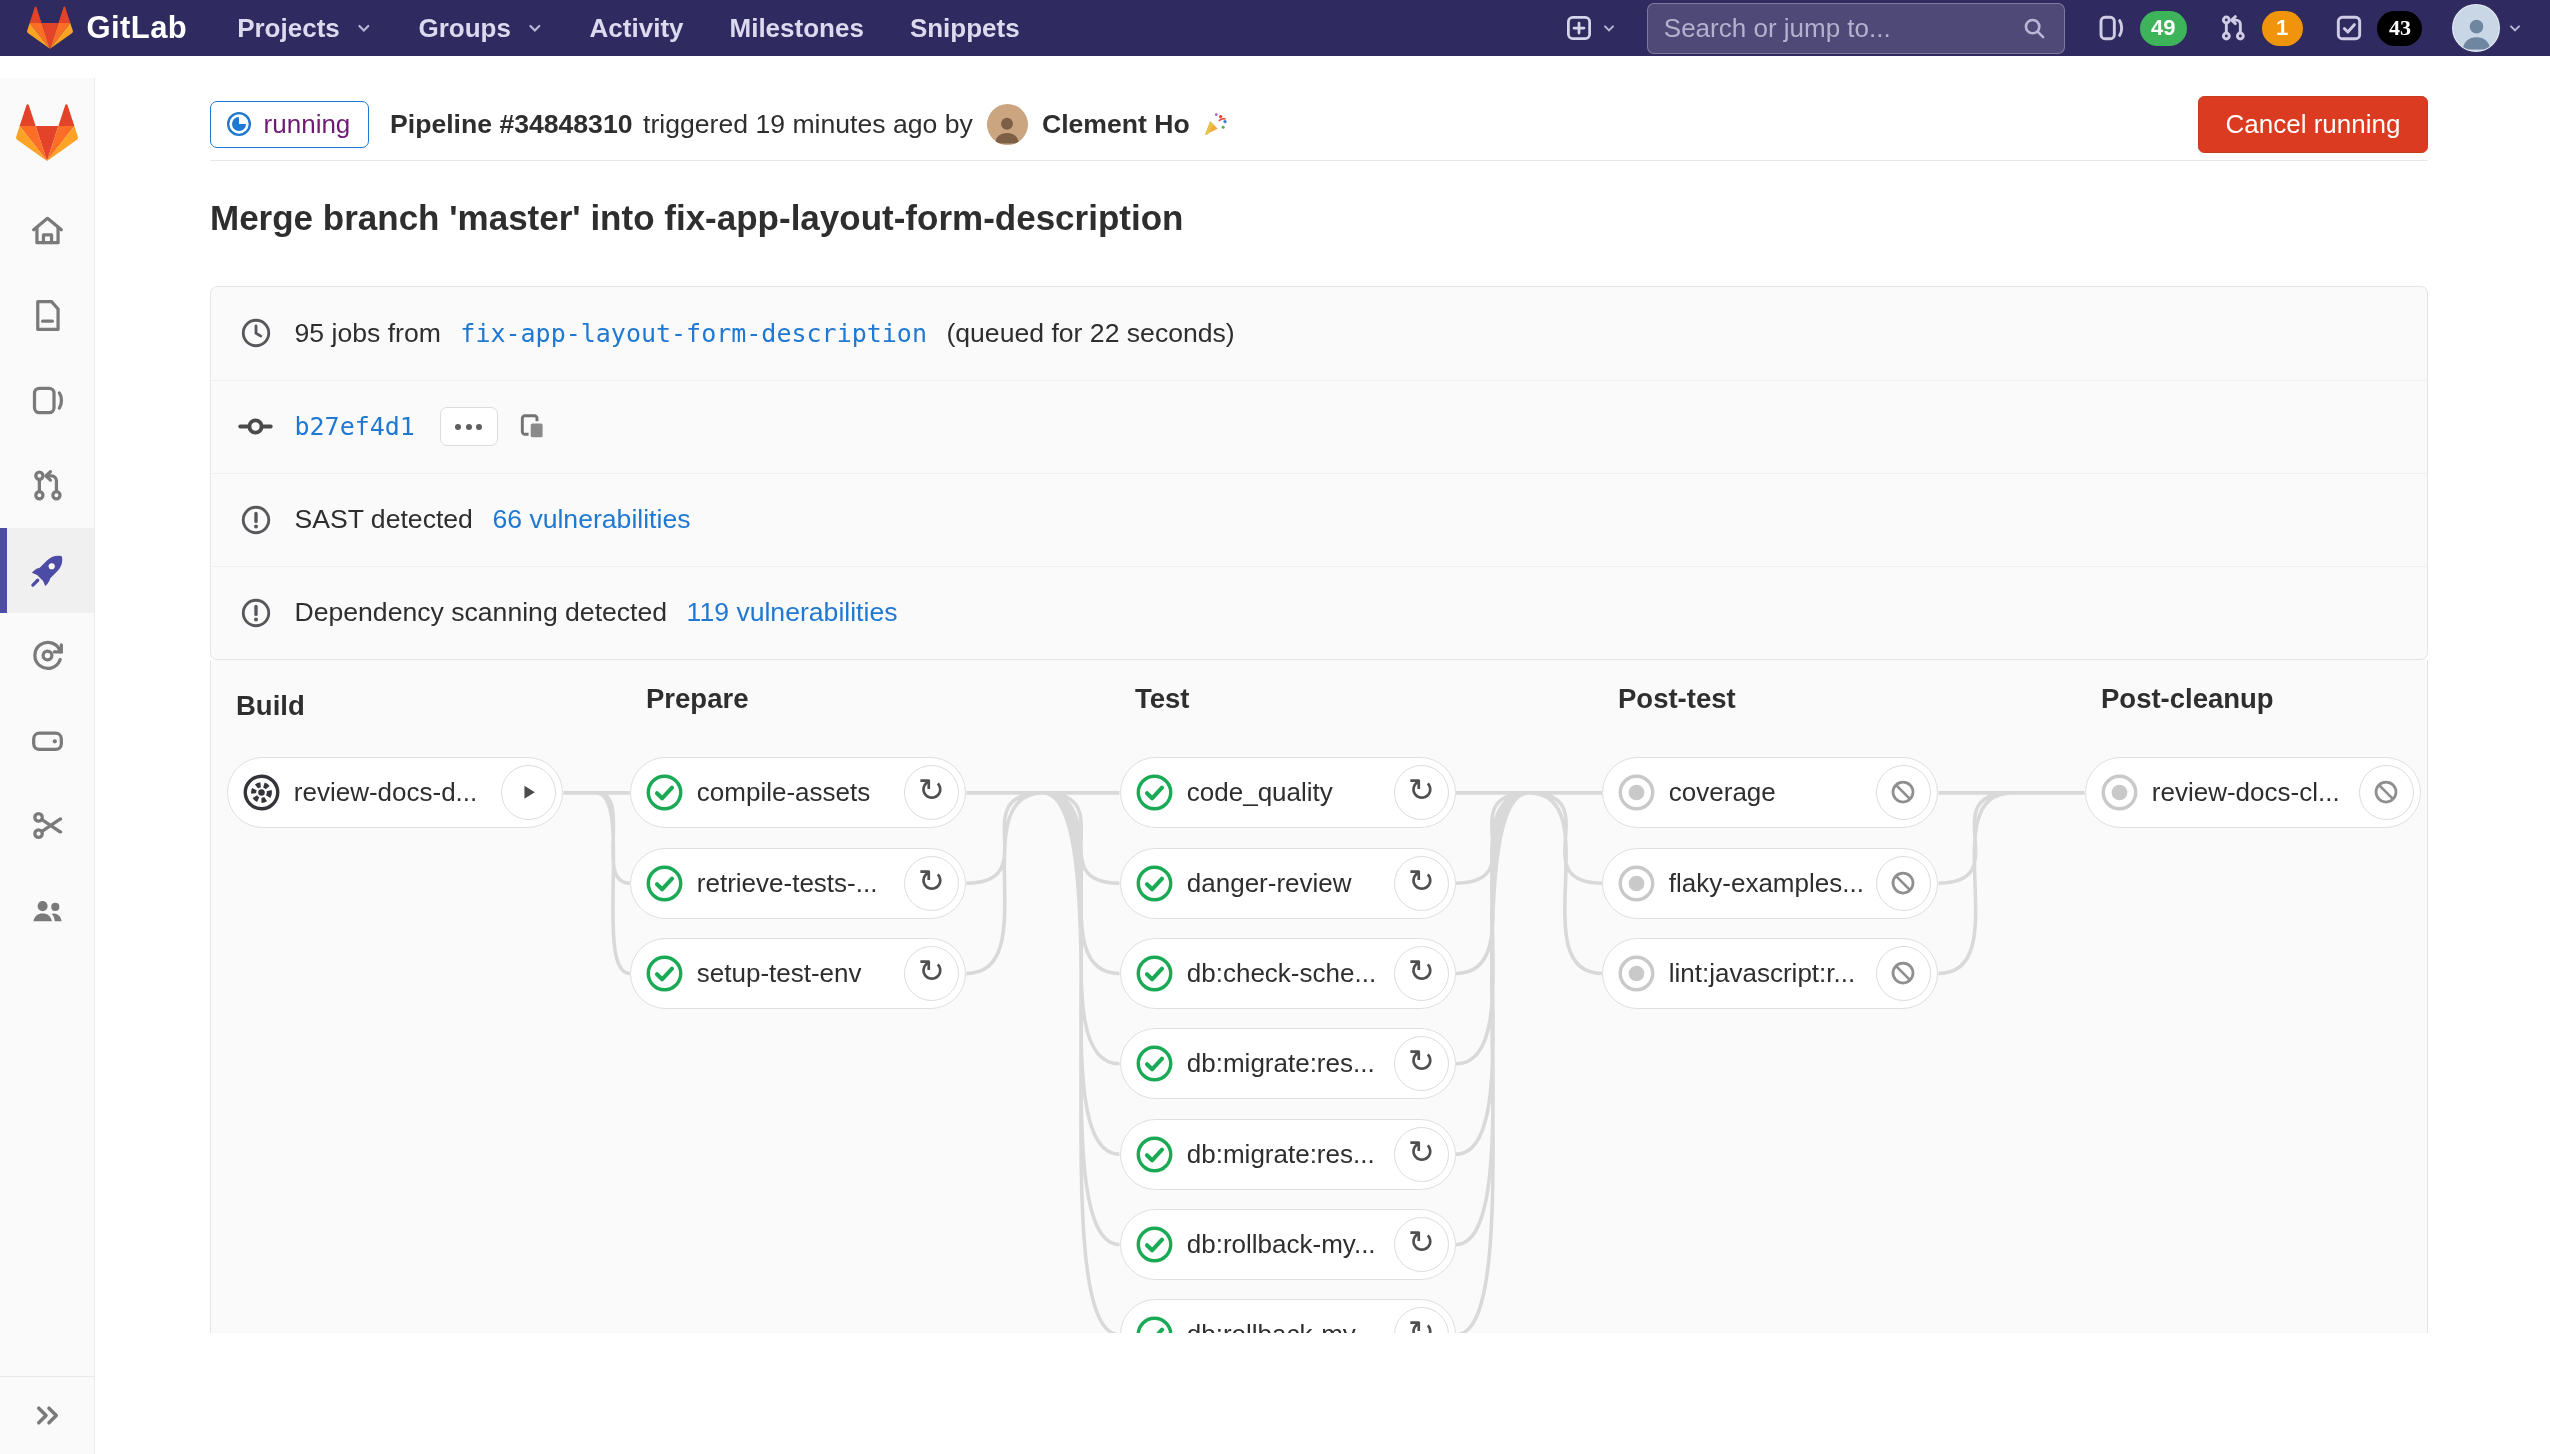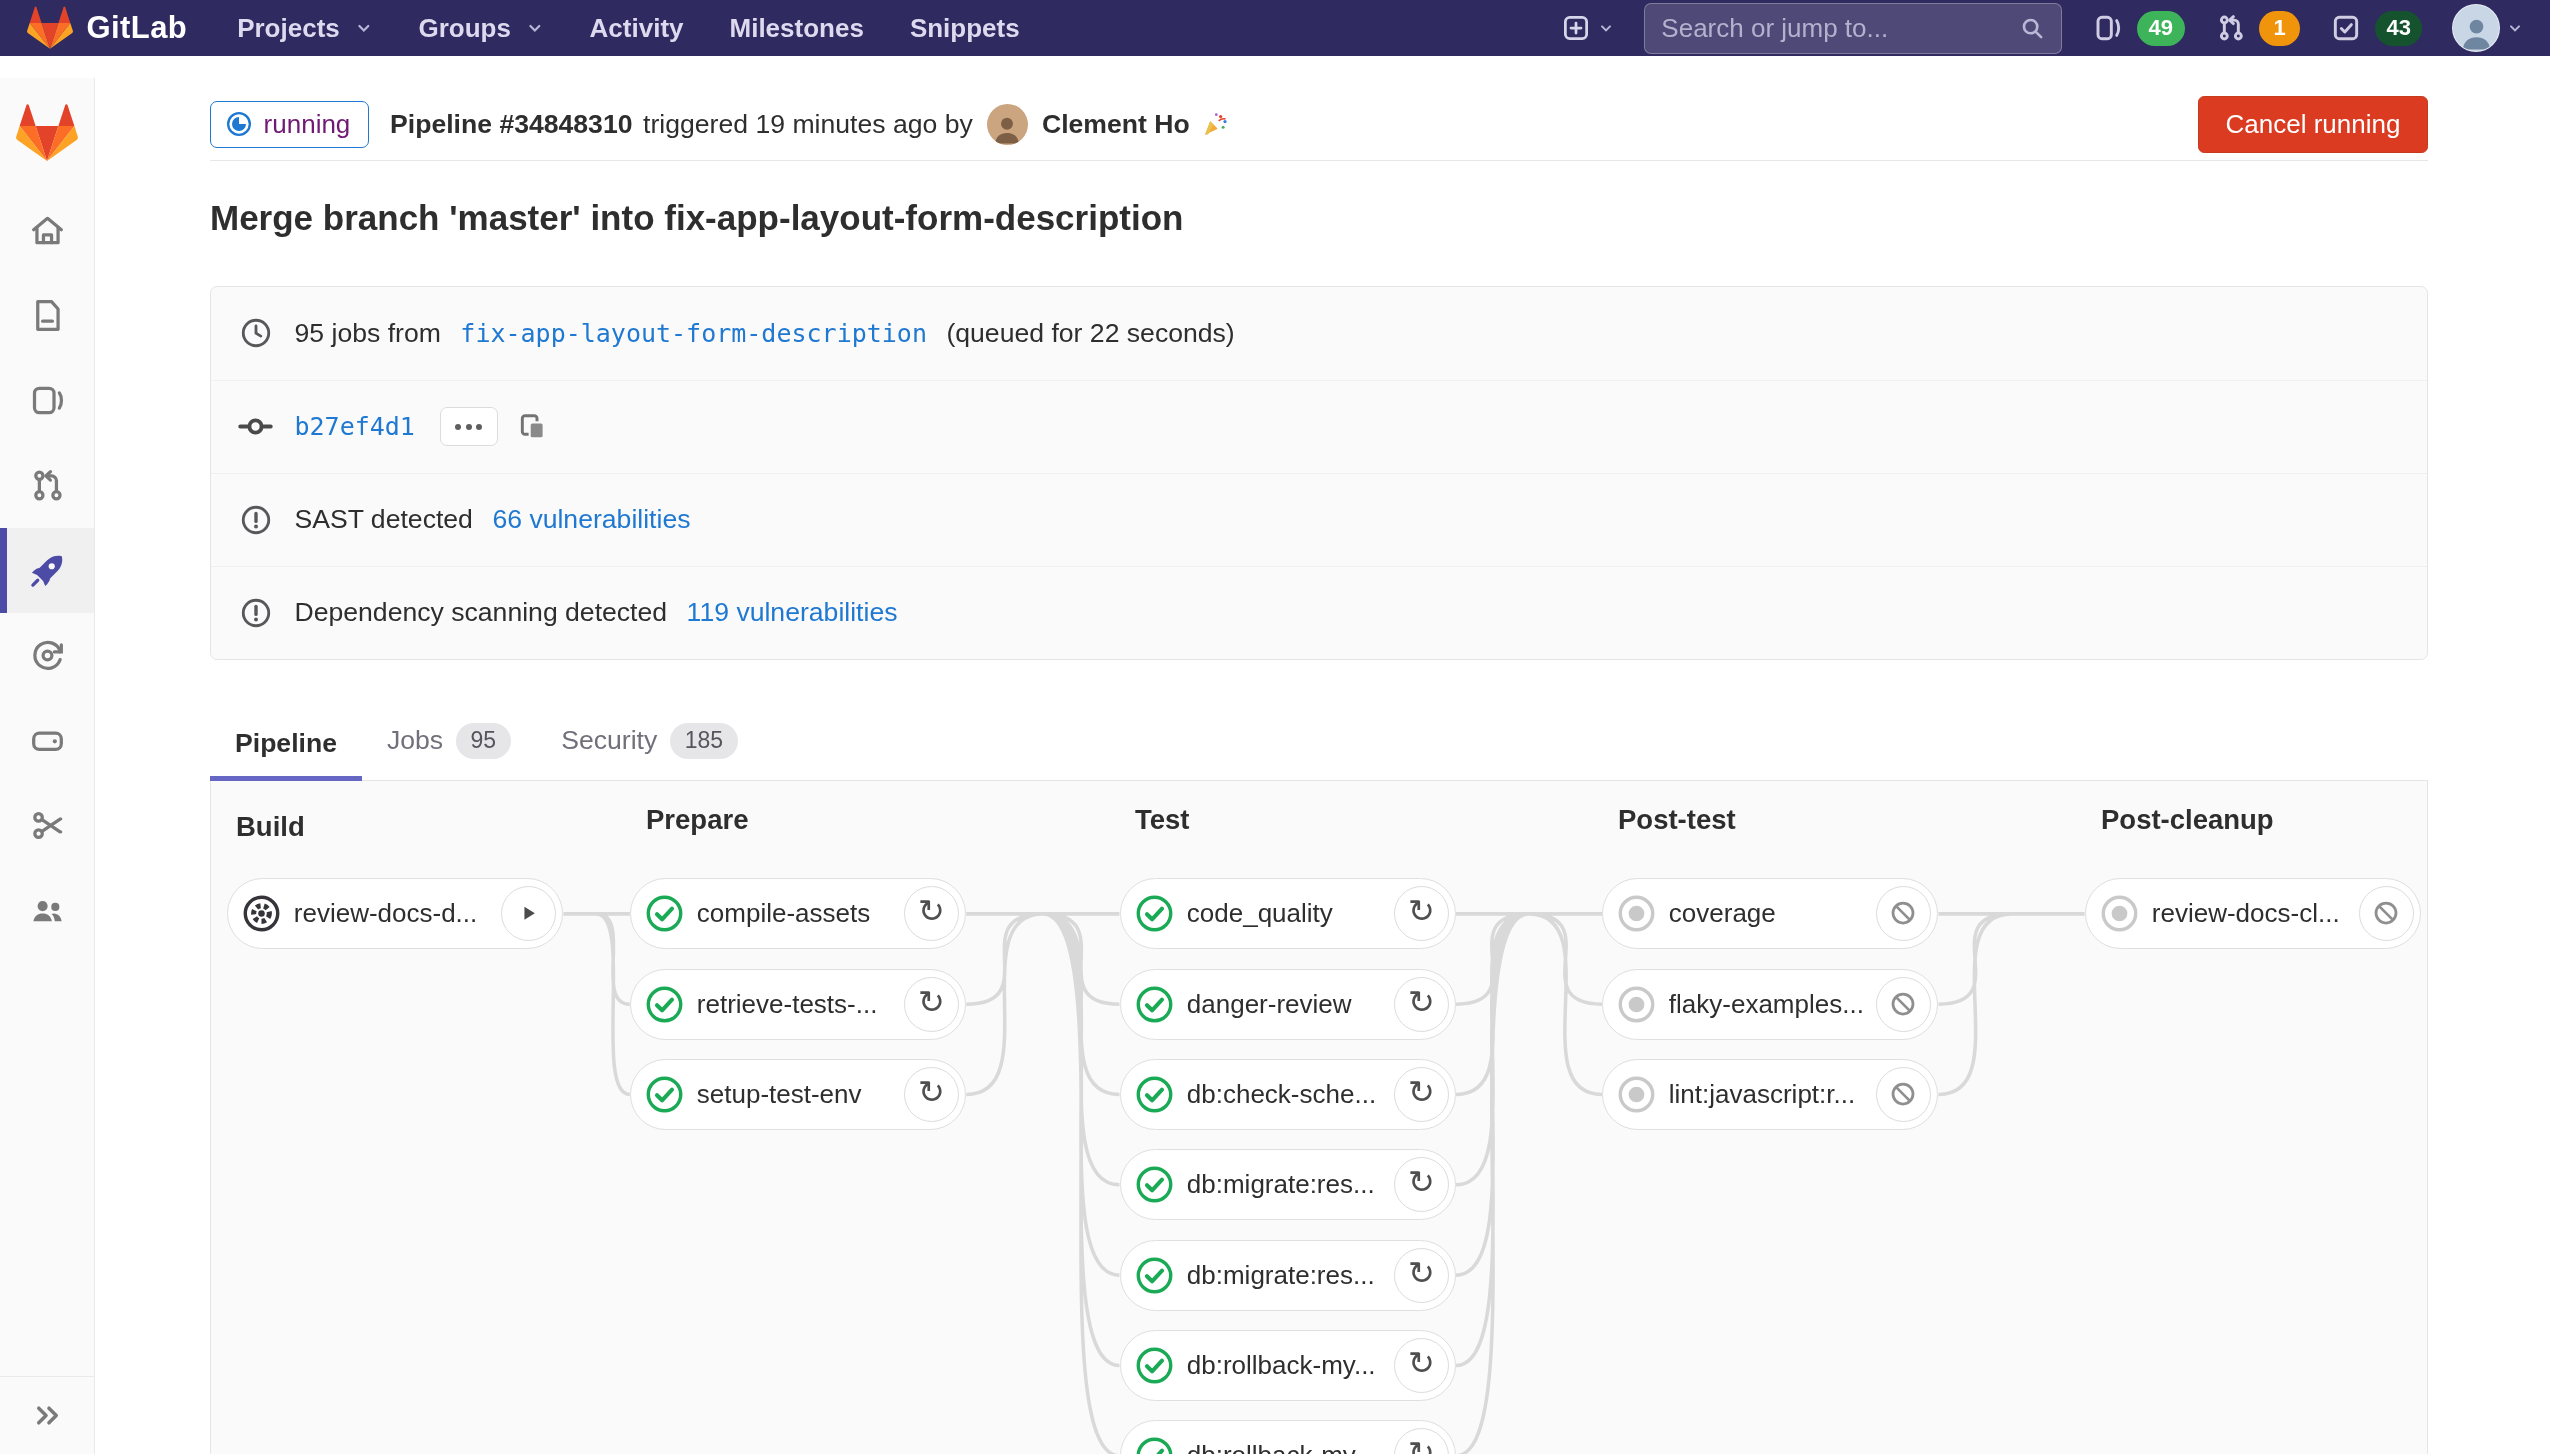--- a/index.html
+++ b/index.html
@@ -16,21 +16,21 @@
   .nav-right { margin-left:auto; display:flex; align-items:center; gap:30px; }
   .plus-group { display:flex; align-items:center; gap:7px; }
   .searchbox { width:418px; height:51px; background:rgba(255,255,255,.15); border:1.8px solid rgba(255,255,255,.28);
     border-radius:7px; display:flex; align-items:center; padding:0 16px; }
   .searchbox input { flex:1; background:transparent; border:none; outline:none; color:#fff; font-size:26px;
     font-family:"Liberation Sans", sans-serif; }
   .searchbox input::placeholder { color:#b4b1cf; }
   .counter { display:flex; align-items:center; gap:18px; }
   .pill { min-width:41px; height:35px; border-radius:19.5px; color:#fff; font-size:22px; font-weight:700;
     display:flex; align-items:center; justify-content:center; padding:0 11.5px; margin-left:-5.3px; }
-  .pill.green{ background:#3db45a; } .pill.orange{ background:#f0940c; } .pill.blue{ background:#14532d; }
+  .pill.green{ background:#3db45a; } .pill.orange{ background:#f0940c; } .pill.blue{ background:#000000;font-family:Liberation Serif, serif; }
   .nav-avatar { width:48px; height:48px; border-radius:50%; background:#c9d6e6; border:1.8px solid rgba(255,255,255,.55);
     display:flex; align-items:flex-end; justify-content:center; overflow:hidden; }
   .avatar-group { display:flex; align-items:center; gap:7px; }
 
   
   .sidebar { position:absolute; top:78px; left:0; bottom:0; width:95px; background:#fafafa;
     border-right:1.8px solid #eaeaea; z-index:20; }
   .fox-wrap { height:110px; display:flex; align-items:center; justify-content:center; }
   .side-item { height:85px; display:flex; align-items:center; justify-content:center; cursor:pointer; }
   .side-item.active { background:#f0f0f0; box-shadow: inset 7px 0 0 #4c4ca6; }
@@ -346,33 +346,20 @@
             <circle cx="12" cy="12" r="9"></circle>
             <path d="M12 7.4v5.6" stroke-width="2.4"></path>
             <circle cx="12" cy="16.6" r="1.4" fill="#57575c" stroke="none"></circle>
           </svg>
       </span>
       <span>Dependency scanning detected</span>
       <span class="link">119 vulnerabilities</span>
     </div>
   </section>
 
-  <div class="tabs">
-    <span class="tab active">
-      <span>Pipeline</span>
-    </span>
-    <span class="tab">
-      <span>Jobs</span>
-      <span class="tab-badge">95</span>
-    </span>
-    <span class="tab">
-      <span>Security</span>
-      <span class="tab-badge">185</span>
-    </span>
-  </div>
 
   <div class="graph" id="graph">
       <svg class="wires" width="2218" height="735" viewBox="0 0 2505 830">
         <path d="M398 150 L473 150 M435.5 150 C476.75 150 431.75 252 473 252 M435.5 150 C476.75 150 431.75 354 473 354 M853 150 L1026 150 M853 252 C943 252 849.5 150 939.5 150 M853 354 C943 354 849.5 150 939.5 150 M939.5 150 C1029.5 150 936 252 1026 252 M939.5 150 C1029.5 150 936 354 1026 354 M939.5 150 C1029.5 150 936 456 1026 456 M939.5 150 C1029.5 150 936 558 1026 558 M939.5 150 C1029.5 150 936 660 1026 660 M939.5 150 C1029.5 150 936 762 1026 762 M1406 150 L1571 150 M1406 252 C1496 252 1398.5 150 1488.5 150 M1406 354 C1496 354 1398.5 150 1488.5 150 M1406 456 C1496 456 1398.5 150 1488.5 150 M1406 558 C1496 558 1398.5 150 1488.5 150 M1406 660 C1496 660 1398.5 150 1488.5 150 M1406 762 C1496 762 1398.5 150 1488.5 150 M1488.5 150 C1578.5 150 1481 252 1571 252 M1488.5 150 C1578.5 150 1481 354 1571 354 M1951 150 L2116 150 M1951 252 C2041 252 1943.5 150 2033.5 150 M1951 354 C2041 354 1943.5 150 2033.5 150 " fill="none" stroke="#d9d9d9" stroke-width="4"></path>
       </svg>
       <div class="stage-header" style="left: 25px; margin-top: 7px;">Build</div>
       <div class="job" style="left: 16px; top: 97px;">
         <svg width="41" height="41" viewBox="0 0 24 24">
           <circle cx="12" cy="12" r="9.5" fill="#fff" stroke="#36343a" stroke-width="2"></circle>
           <circle cx="12" cy="12" r="4.6" fill="none" stroke="#36343a" stroke-width="3" stroke-dasharray="2.6 2"></circle>

